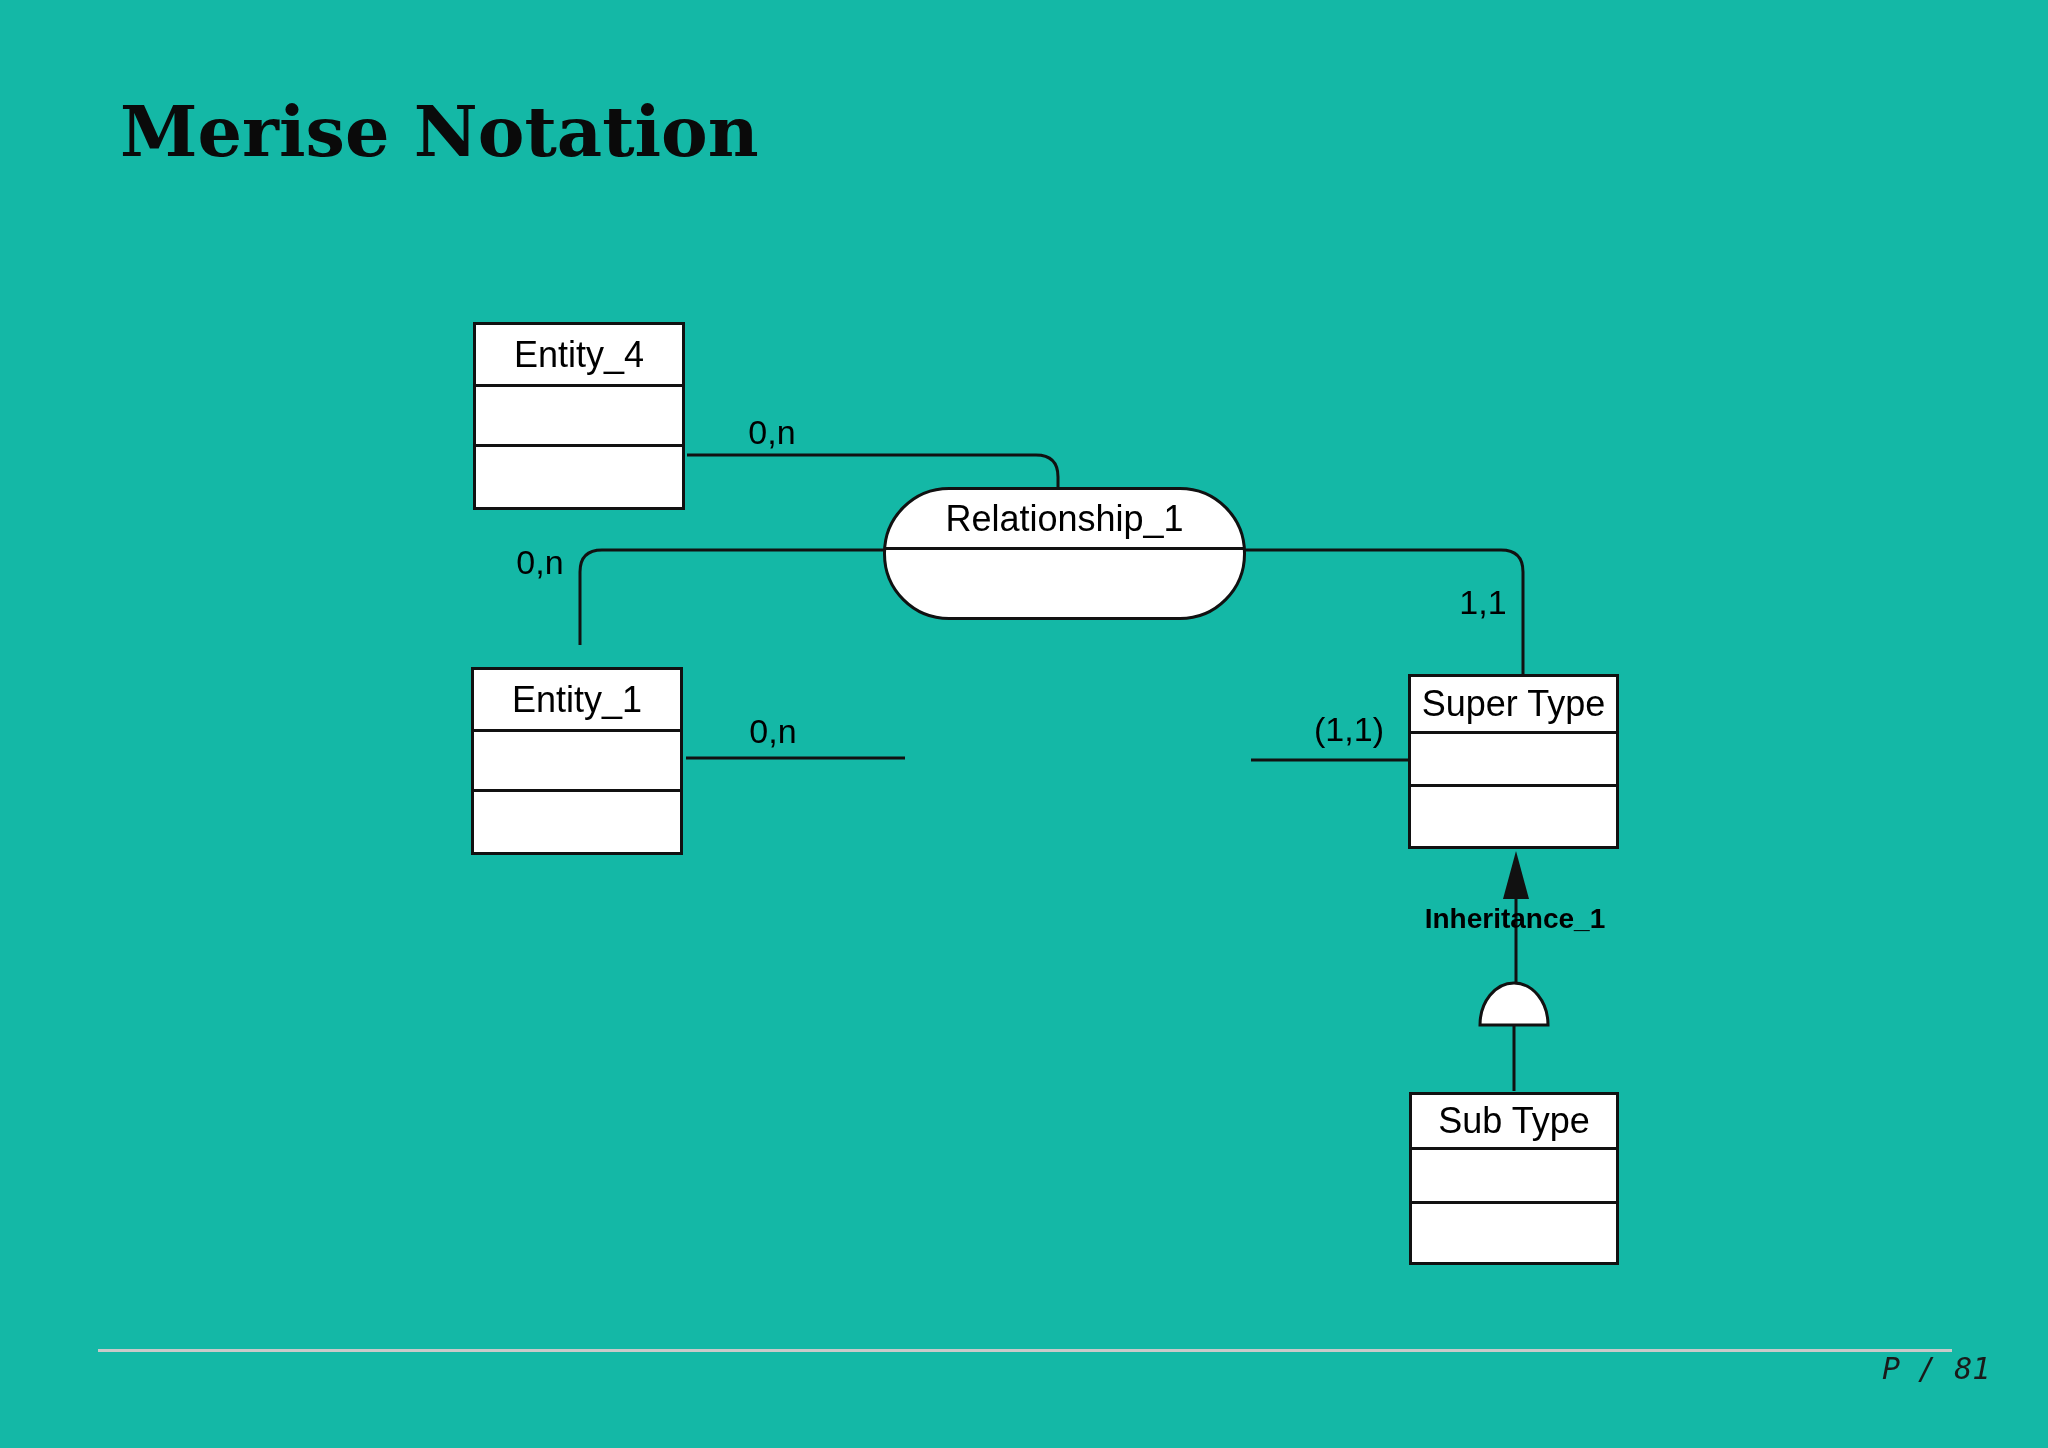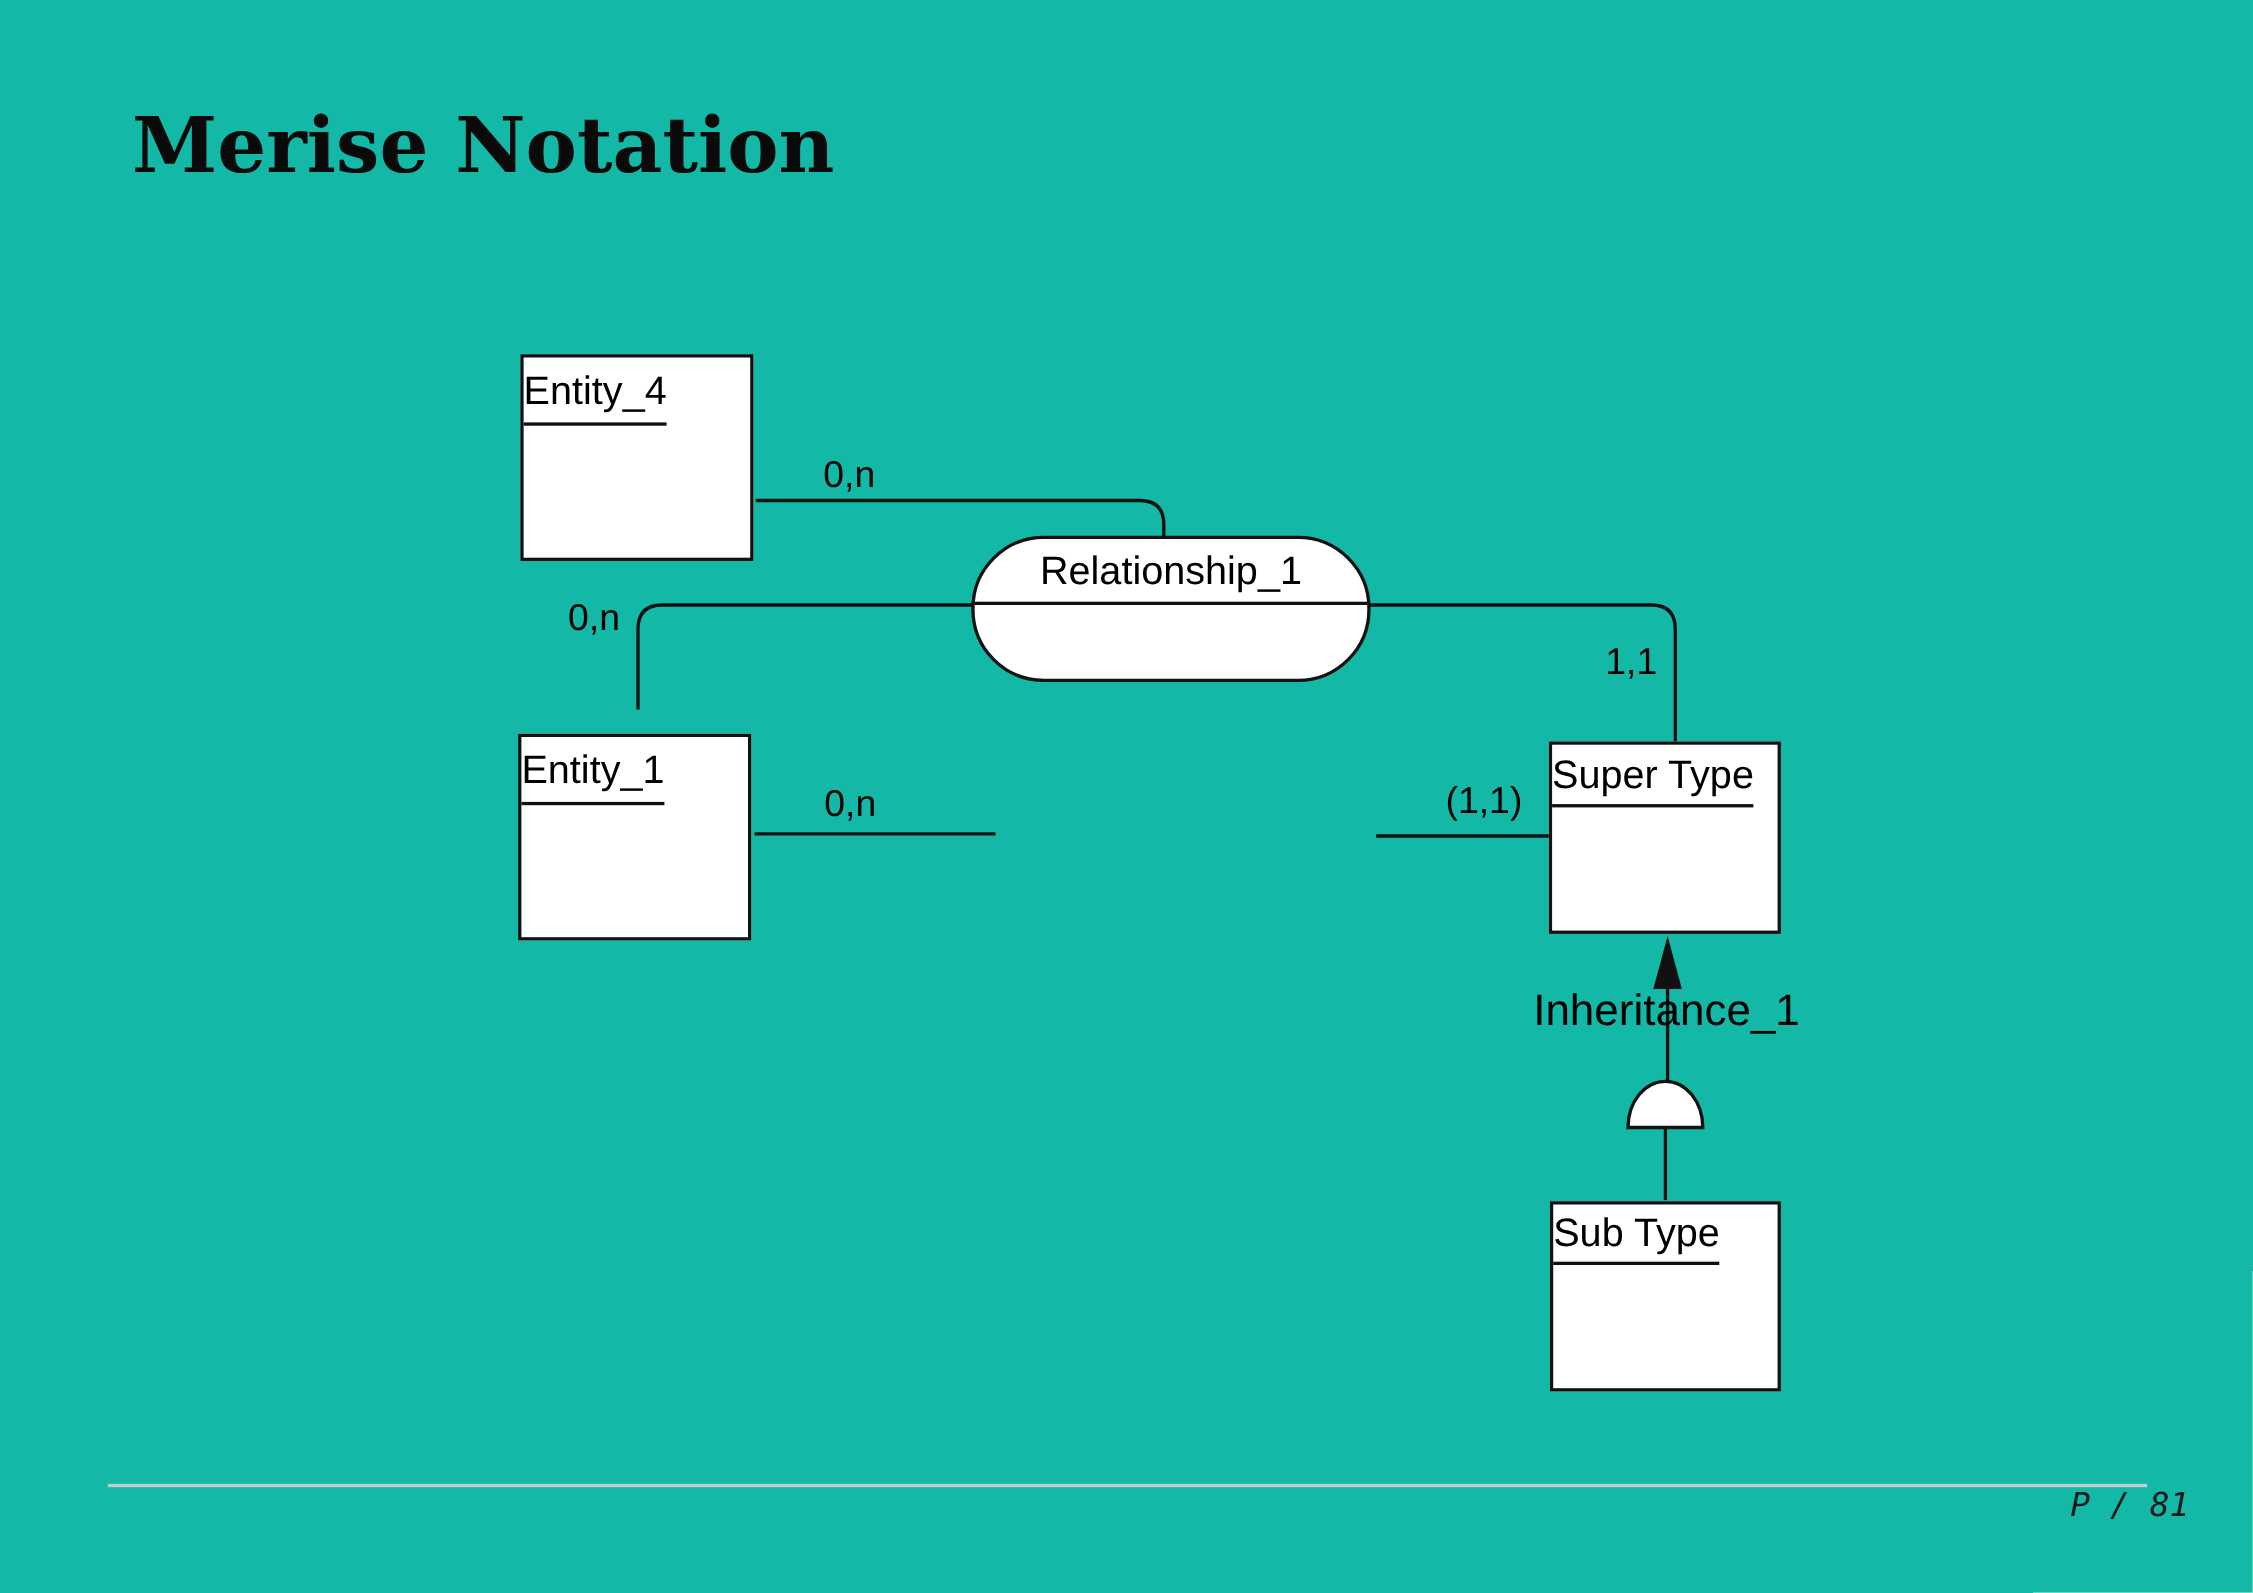--- a/index.html
+++ b/index.html
@@ -9,43 +9,43 @@
   }
   #slide-title{
     position:absolute;left:120px;top:95px;
     font-family:"DejaVu Serif",serif;font-weight:800;font-size:70px;
     line-height:1.05;color:#0a0a0a;letter-spacing:0px;white-space:nowrap;
   }
   svg.connectors{position:absolute;left:0;top:0;width:2048px;height:1448px;}
 
   .ebox{
     position:absolute;border:3px solid #111;background:#fff;box-sizing:border-box;
-    display:flex;flex-direction:row;
+    display:flex;flex-direction:column;
   }
   .ebox-title{
     border-bottom:3px solid #111;display:flex;align-items:center;justify-content:center;
     font-size:36px;box-sizing:border-box;
   }
   .ebox-row{border-bottom:3px solid #111;box-sizing:border-box;}
   .ebox-row:last-child{border-bottom:none;flex:1;}
 
   .rel{
     position:absolute;border:3px solid #111;background:#fff;box-sizing:border-box;
   }
   .rel-title{
     border-bottom:3px solid #111;display:flex;align-items:center;justify-content:center;
     font-size:36px;box-sizing:border-box;width:100%;text-align:center;
   }
   .card-label{
     position:absolute;font-size:34px;white-space:nowrap;
     transform:translate(-50%,-50%);
   }
   .inh-label{
-    position:absolute;font-size:40px;white-space:nowrap;
-    transform:translate(-50%,-50%);background:transparent;
+    position:absolute;font-size:28px;white-space:nowrap;
+    transform:translate(-50%,-50%);background:transparent;font-weight:bold;
   }
   #footer-line{position:absolute;height:3px;background:#c9c9c9;}
   #page-number{
     position:absolute;font-family:"DejaVu Sans Mono",monospace;font-style:italic;
     font-size:30px;color:#1a1a1a;white-space:nowrap;
   }
 </style>
 </head>
 <body>
 

